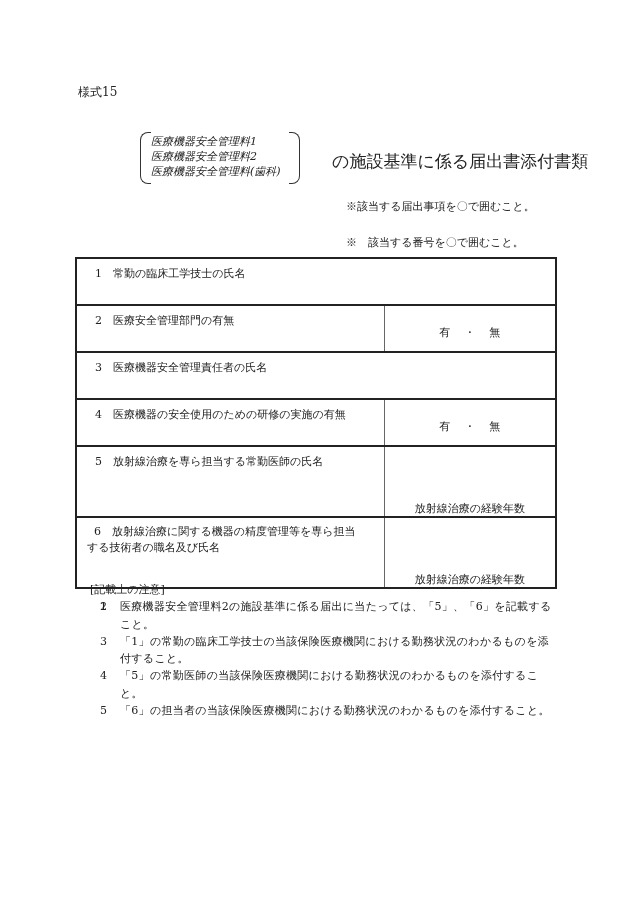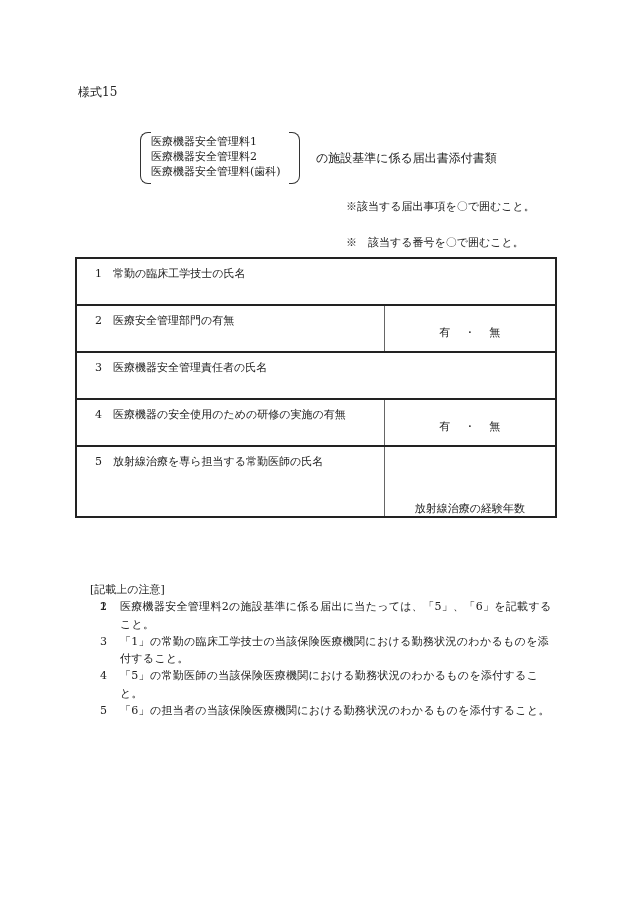--- a/index.html
+++ b/index.html
@@ -13,24 +13,24 @@
 
     .bracket {
       position: absolute; left: 140px; top: 132px; width: 160px; height: 52px;
     }
     .bracket .lb, .bracket .rb {
       position: absolute; top: 0; width: 10px; height: 50px;
       border: 1.2px solid #333; 
     }
     .bracket .lb { left: 0; border-right: none; border-radius: 8px 0 0 8px; }
     .bracket .rb { right: 0; border-left: none; border-radius: 0 8px 8px 0; }
-    .bracket .lines { position: absolute; left: 11px; top: 2px; line-height: 15px; font-size: 11px; }
+    .bracket .lines { position: absolute; left: 11px; top: 2px; line-height: 15px; font-size: 11px; font-style: italic; }
     .bracket .lines div { white-space: nowrap; }
 
-    .title-suffix { left: 316px; top: 150px; font-size: 12px; }
+    .title-suffix { left: 332px; top: 150px; font-size: 17px; }
     .note1 { left: 346px; top: 199px; font-size: 11px; }
     .note2 { left: 346px; top: 235px; font-size: 11px; }
 
     table.form {
       position: absolute; left: 75px; top: 257px; width: 482px;
       border-collapse: collapse; border: 2px solid #222;
       table-layout: fixed;
     }
     table.form td {
       border-top: 2px solid #222; border-bottom: 2px solid #222;
@@ -107,20 +107,29 @@
     </td>
   </tr>
   <tr style="height:46px">
     <td class="left">
       <span>5</span>　<span>放射線治療を専ら担当する常勤医師の氏名</span>
     </td>
     <td class="right">
       <div class="years">放射線治療の経験年数</div>
     </td>
   </tr>
+  <tr style="height:70px">
+    <td class="left row6">
+      <div>&nbsp;&nbsp;<span>6</span>　<span>放射線治療に関する機器の精度管理等を専ら担当</span></div>
+      <div><span>する技術者の職名及び氏名</span></div>
+    </td>
+    <td class="right">
+      <div class="years">放射線治療の経験年数</div>
+    </td>
+  </tr>
 </tbody>
   </table>
 
 <div class="notes">
   <div class="head">[記載上の注意]</div>
   <div class="item">
     <span class="num">1</span>
   </div>
   <div class="item">
     <span class="num">2</span>

